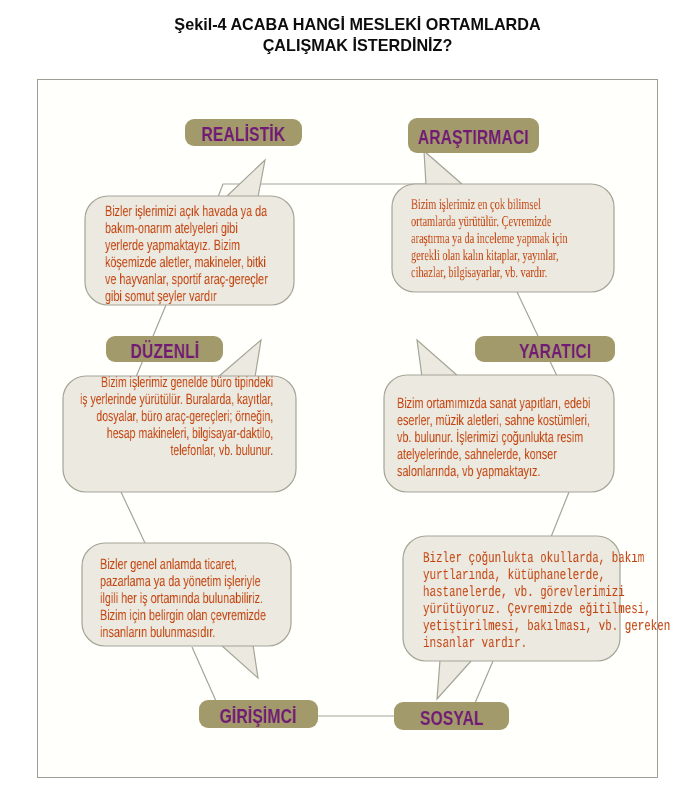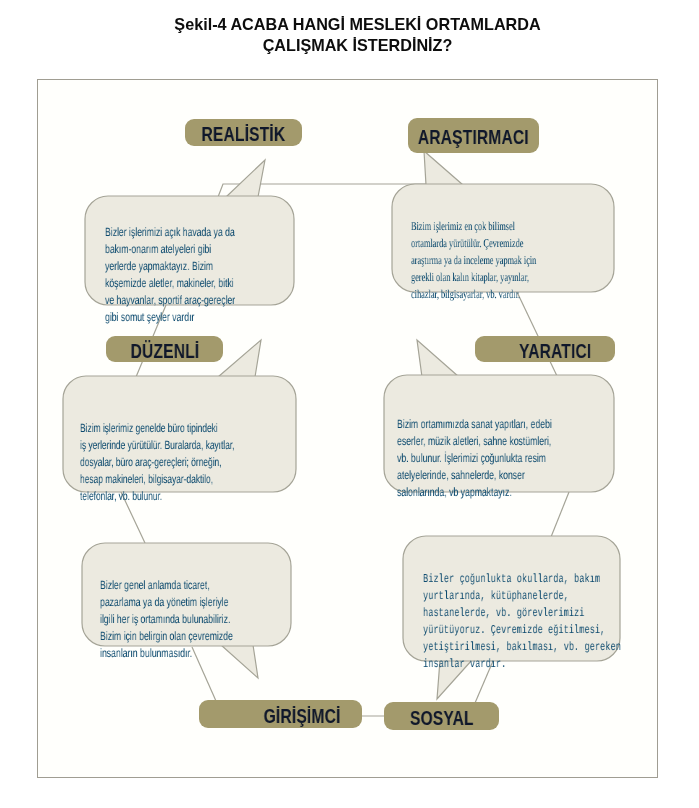--- a/index.html
+++ b/index.html
@@ -1,23 +1,23 @@
 <!DOCTYPE html>
 <html><head>
 <meta charset="utf-8">
 <style>
   html,body{margin:0;padding:0;}
   body{width:699px;height:808px;background:#ffffff;font-family:"Liberation Sans",sans-serif;overflow:hidden;-webkit-font-smoothing:antialiased;}
   #page{position:relative;width:699px;height:808px;border-radius:27px;}
   .title{position:absolute;left:8px;top:14px;width:699px;text-align:center;font-weight:bold;font-size:16.2px;line-height:21px;color:#0d0d0d;will-change:transform;}
   .frame{position:absolute;left:37px;top:79px;width:621px;height:699px;border:1.3px solid #a09d92;background:#fffffc;box-sizing:border-box;}
   svg#art{position:absolute;left:0;top:0;width:699px;height:808px;}
-  .pill{position:absolute;background:#a39a6c;border-radius:9px;color:#0f172a;display:flex;align-items:center;justify-content:center;white-space:nowrap;}
+  .pill{position:absolute;background:#a39a6c;border-radius:9px;color:#701a75;display:flex;align-items:center;justify-content:center;white-space:nowrap;}
   .pill span{font-weight:bold;font-size:19.5px;letter-spacing:0.2px;display:inline-block;transform:scaleX(0.80) translateY(2px);transform-origin:center center;will-change:transform;}
-  .btext{position:absolute;font-size:12px;line-height:17px;color:#0c4a6e;white-space:nowrap;-webkit-font-smoothing:antialiased;text-rendering:geometricPrecision;margin-top:21px;}
+  .btext{position:absolute;font-size:15px;line-height:17px;color:#c2410c;white-space:nowrap;-webkit-font-smoothing:antialiased;text-rendering:geometricPrecision;}
   .btext > div{transform-origin:left center;will-change:transform;}
 </style>
 </head>
 <body>
 
 <div id="page">
   <div class="title">
     <div>Şekil-4 ACABA HANGİ MESLEKİ ORTAMLARDA</div>
     <div>ÇALIŞMAK İSTERDİNİZ?</div>
   </div>
@@ -71,21 +71,21 @@
         <div style="transform: scaleX(0.72);">ve hayvanlar, sportif araç-gereçler</div>
         <div style="transform: scaleX(0.72);">gibi somut şeyler vardır</div>
       </div>
       <div class="btext" style="left: 411px; top: 197px; font-family: Liberation Serif, serif;">
         <div style="transform: scaleX(0.69);">Bizim işlerimiz en çok bilimsel</div>
         <div style="transform: scaleX(0.69);">ortamlarda yürütülür. Çevremizde</div>
         <div style="transform: scaleX(0.69);">araştırma ya da inceleme yapmak için</div>
         <div style="transform: scaleX(0.69);">gerekli olan kalın kitaplar, yayınlar,</div>
         <div style="transform: scaleX(0.69);">cihazlar, bilgisayarlar, vb. vardır.</div>
       </div>
-      <div class="btext" style="left: 80px; top: 399px;">
+      <div class="btext" style="left: 80px; top: 374px; text-align: right;">
         <div style="transform: scaleX(0.7);">Bizim işlerimiz genelde büro tipindeki</div>
         <div style="transform: scaleX(0.7);">iş yerlerinde yürütülür. Buralarda, kayıtlar,</div>
         <div style="transform: scaleX(0.7);">dosyalar, büro araç-gereçleri; örneğin,</div>
         <div style="transform: scaleX(0.7);">hesap makineleri, bilgisayar-daktilo,</div>
         <div style="transform: scaleX(0.7);">telefonlar, vb. bulunur.</div>
       </div>
       <div class="btext" style="left: 397px; top: 395px;">
         <div style="transform: scaleX(0.723);">Bizim ortamımızda sanat yapıtları, edebi</div>
         <div style="transform: scaleX(0.723);">eserler, müzik aletleri, sahne kostümleri,</div>
         <div style="transform: scaleX(0.723);">vb. bulunur. İşlerimizi çoğunlukta resim</div>
@@ -114,20 +114,20 @@
       </div>
       <div class="pill" style="left: 408px; top: 118px; width: 131px; height: 35px;">
         <span>ARAŞTIRMACI</span>
       </div>
       <div class="pill" style="left: 106px; top: 336px; width: 117px; height: 26px;">
         <span>DÜZENLİ</span>
       </div>
       <div class="pill" style="left: 475px; top: 336px; width: 120px; height: 26px; padding-left: 20px;">
         <span>YARATICI</span>
       </div>
-      <div class="pill" style="left: 199px; top: 700px; width: 119px; height: 28px; padding-left: 44px;">
+      <div class="pill" style="left: 199px; top: 700px; width: 119px; height: 28px;">
         <span>GİRİŞİMCİ</span>
       </div>
-      <div class="pill" style="left: 384px; top: 702px; width: 115px; height: 28px;">
+      <div class="pill" style="left: 394px; top: 702px; width: 115px; height: 28px;">
         <span>SOSYAL</span>
       </div>
     </div>
 </div>
 
 </body></html>

